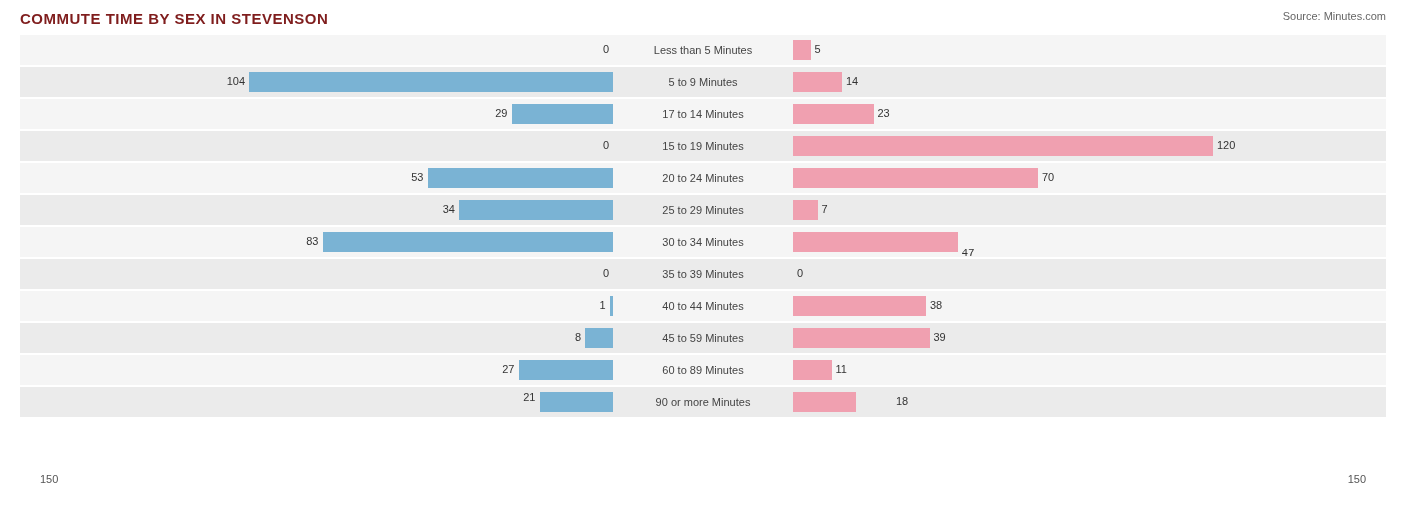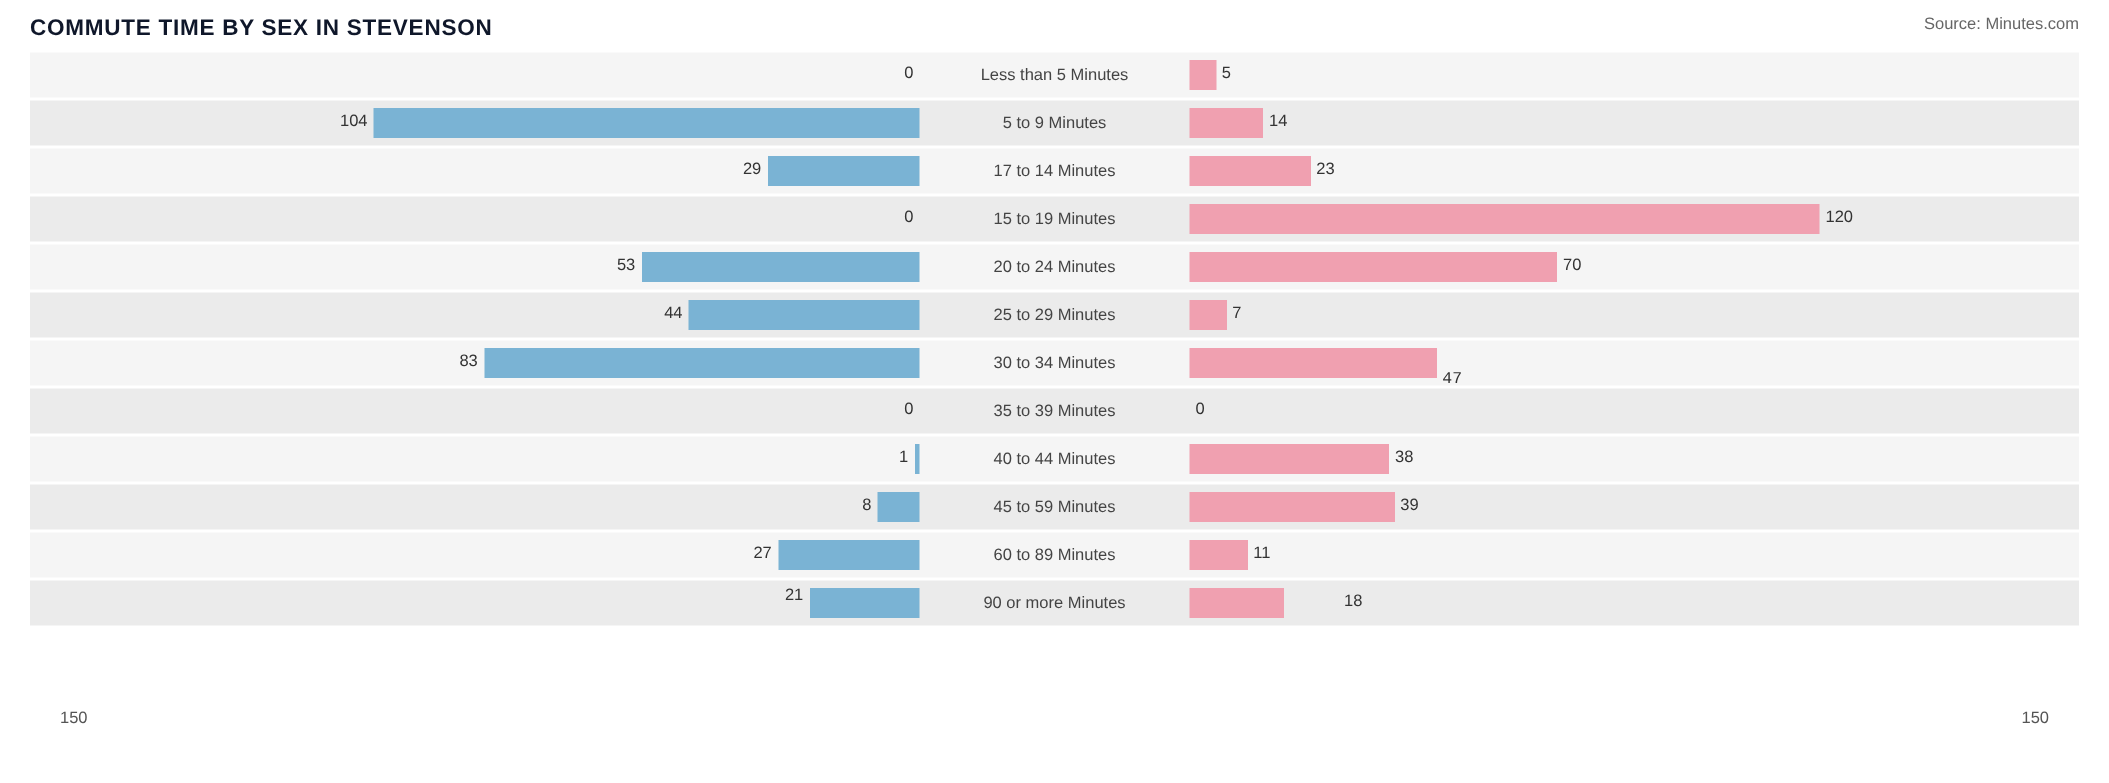--- a/index.html
+++ b/index.html
@@ -14,21 +14,21 @@
     .chart-container {
       width: 1406px;
       height: 522px;
       padding: 10px 20px 40px 20px;
       position: relative;
     }
     .chart-title {
       font-size: 15px;
       font-weight: bold;
       text-transform: uppercase;
-      color: #0f172a;
+      color: #7f1d1d;
       margin-bottom: 8px;
       letter-spacing: 0.5px;
     }
     .source {
       position: absolute;
       top: 10px;
       right: 20px;
       font-size: 11px;
       color: #666;
     }
@@ -159,21 +159,21 @@
         <div class="bar-male" style="width: 185.5px;"></div>
         <div class="bar-female" style="width: 245px;"></div>
         <div class="label-center">20 to 24 Minutes</div>
         <div class="value-male" style="right: calc(50% + 279.5px); top: 8px;">53</div>
         <div class="value-female" style="left: calc(50% + 339px); top: 8px;">70</div>
       </div>
       <div class="row">
         <div class="bar-male" style="width: 154px;"></div>
         <div class="bar-female" style="width: 24.5px;"></div>
         <div class="label-center">25 to 29 Minutes</div>
-        <div class="value-male" style="right: calc(50% + 248px); top: 8px;">44</div>
+        <div class="value-male" style="right: calc(50% + 248px); top: 8px;">34</div>
         <div class="value-female" style="left: calc(50% + 118.5px); top: 8px;">7</div>
       </div>
       <div class="row">
         <div class="bar-male" style="width: 290.5px;"></div>
         <div class="bar-female" style="width: 164.5px;"></div>
         <div class="label-center">30 to 34 Minutes</div>
         <div class="value-male" style="right: calc(50% + 384.5px); top: 8px;">83</div>
         <div class="value-female" style="left: calc(50% + 258.5px); top: 20px; font-family: Liberation Mono, monospace;">47</div>
       </div>
       <div class="row">

